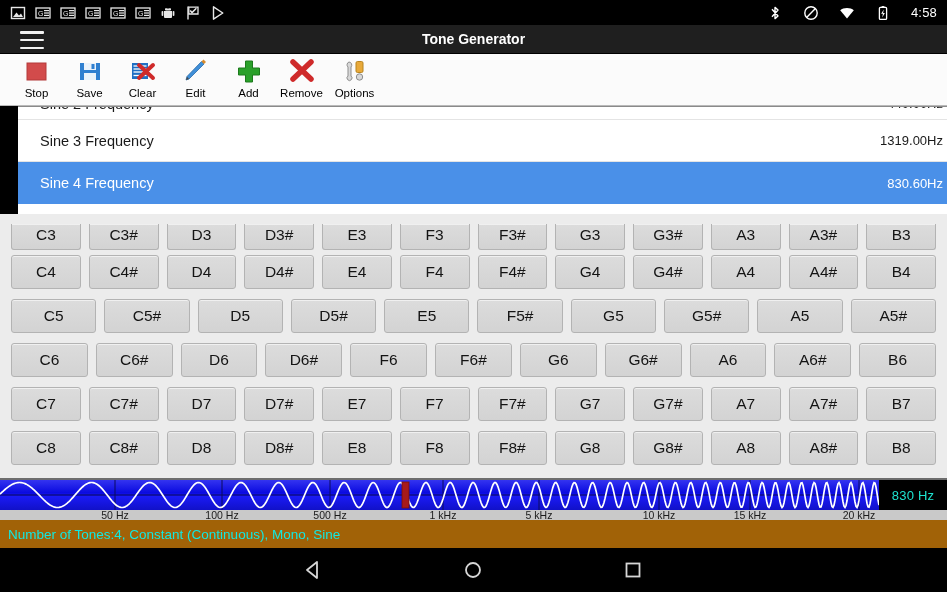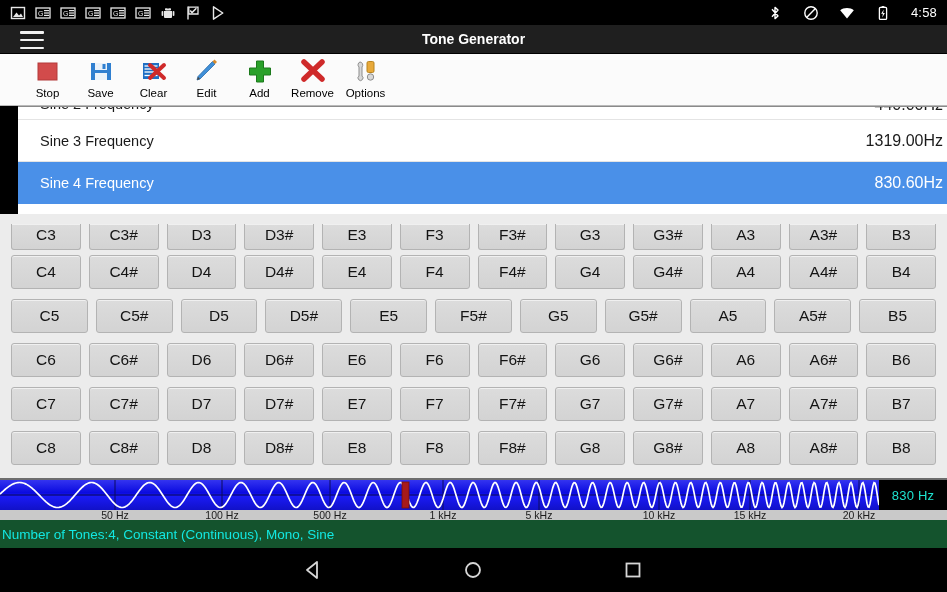--- a/index.html
+++ b/index.html
@@ -35,21 +35,21 @@
   .app-title {
     position:absolute; left:0; top:0; width:947px; height:29px;
     text-align:center; line-height:29px; color:#fff;
     font-size:14px; font-weight:bold;
   }
 
   
   .toolbar {
     position:absolute; left:0; top:54px; width:947px; height:52px;
     background:#fbfbfb; border-bottom:1px solid #b9b9b9;
-    display:flex; align-items:flex-start; padding-left:21px;
+    display:flex; align-items:flex-start; padding-left:10px;
   }
   .tb-btn {
     width:53px; height:52px; display:flex; flex-direction:column;
     align-items:center; justify-content:flex-start; padding-top:4px;
     cursor:pointer; background:transparent; border:none;
   }
   .tb-ico { width:28px; height:28px; display:block; }
   .tb-lbl { font-size:11.5px; color:#000; margin-top:1px; font-family:"Liberation Sans", sans-serif; }
 
   
@@ -60,21 +60,21 @@
   }
   .lrow {
     position:relative; height:42px; width:947px;
     display:flex; align-items:center; justify-content:space-between;
     padding:0 22px; border-bottom:1px solid #e4e4e4;
     background:#fff;
   }
   .lrow.partial { height:13px; align-items:flex-start; }
   .lrow.partial .lname, .lrow.partial .lval { position:relative; top:-11px; }
   .lrow .lname { font-size:14.5px; color:#1a1a1a; }
-  .lrow .lval { font-size:16px; color:#1a1a1a; }
+  .lrow .lval { font-size:13px; color:#1a1a1a; }
   .lrow.sel { background:#4a90e8; border-bottom:none; }
   .lrow.sel .lname, .lrow.sel .lval { color:#fff; }
 
   
   .gridwrap {
     position:absolute; left:0; top:214px; width:947px; height:264px;
     background:#ececec; overflow:hidden;
   }
   .grow { display:flex; height:44px; align-items:center; padding:0 7px; gap:0; }
   .grow:first-child { height:36px; align-items:flex-end; }
@@ -102,22 +102,22 @@
   .spec-readout {
     position:absolute; right:0; top:0; width:68px; height:30px;
     background:#000; color:#1ee3d0; font-size:13px;
     display:flex; align-items:center; justify-content:center;
     letter-spacing:0.2px;
   }
 
   
   .statusline {
     position:absolute; left:0; top:520px; width:947px; height:28px;
-    background:#14532d; color:#12e8e2; font-size:13.5px;
-    display:flex; align-items:center; padding-left:2px;
+    background:#a16207; color:#12e8e2; font-size:13.5px;
+    display:flex; align-items:center; padding-left:8px;
   }
 
   
   .navbar {
     position:absolute; left:0; top:548px; width:947px; height:44px; background:#000;
   }
   .nav-btn { position:absolute; top:0; height:44px; width:60px;
              display:flex; align-items:center; justify-content:center; cursor:pointer; }
   .nav-back { left:283px; }
   .nav-home { left:443px; }
@@ -330,28 +330,26 @@
       <div class="nbtn">C5</div>
       <div class="nbtn">C5#</div>
       <div class="nbtn">D5</div>
       <div class="nbtn">D5#</div>
       <div class="nbtn">E5</div>
       <div class="nbtn">F5#</div>
       <div class="nbtn">G5</div>
       <div class="nbtn">G5#</div>
       <div class="nbtn">A5</div>
       <div class="nbtn">A5#</div>
-      <div class="nbtn">B5</div>
     </div>
     <div class="grow">
       <div class="nbtn">C6</div>
       <div class="nbtn">C6#</div>
       <div class="nbtn">D6</div>
       <div class="nbtn">D6#</div>
-      <div class="nbtn">E6</div>
       <div class="nbtn">F6</div>
       <div class="nbtn">F6#</div>
       <div class="nbtn">G6</div>
       <div class="nbtn">G6#</div>
       <div class="nbtn">A6</div>
       <div class="nbtn">A6#</div>
       <div class="nbtn">B6</div>
     </div>
     <div class="grow">
       <div class="nbtn">C7</div>

